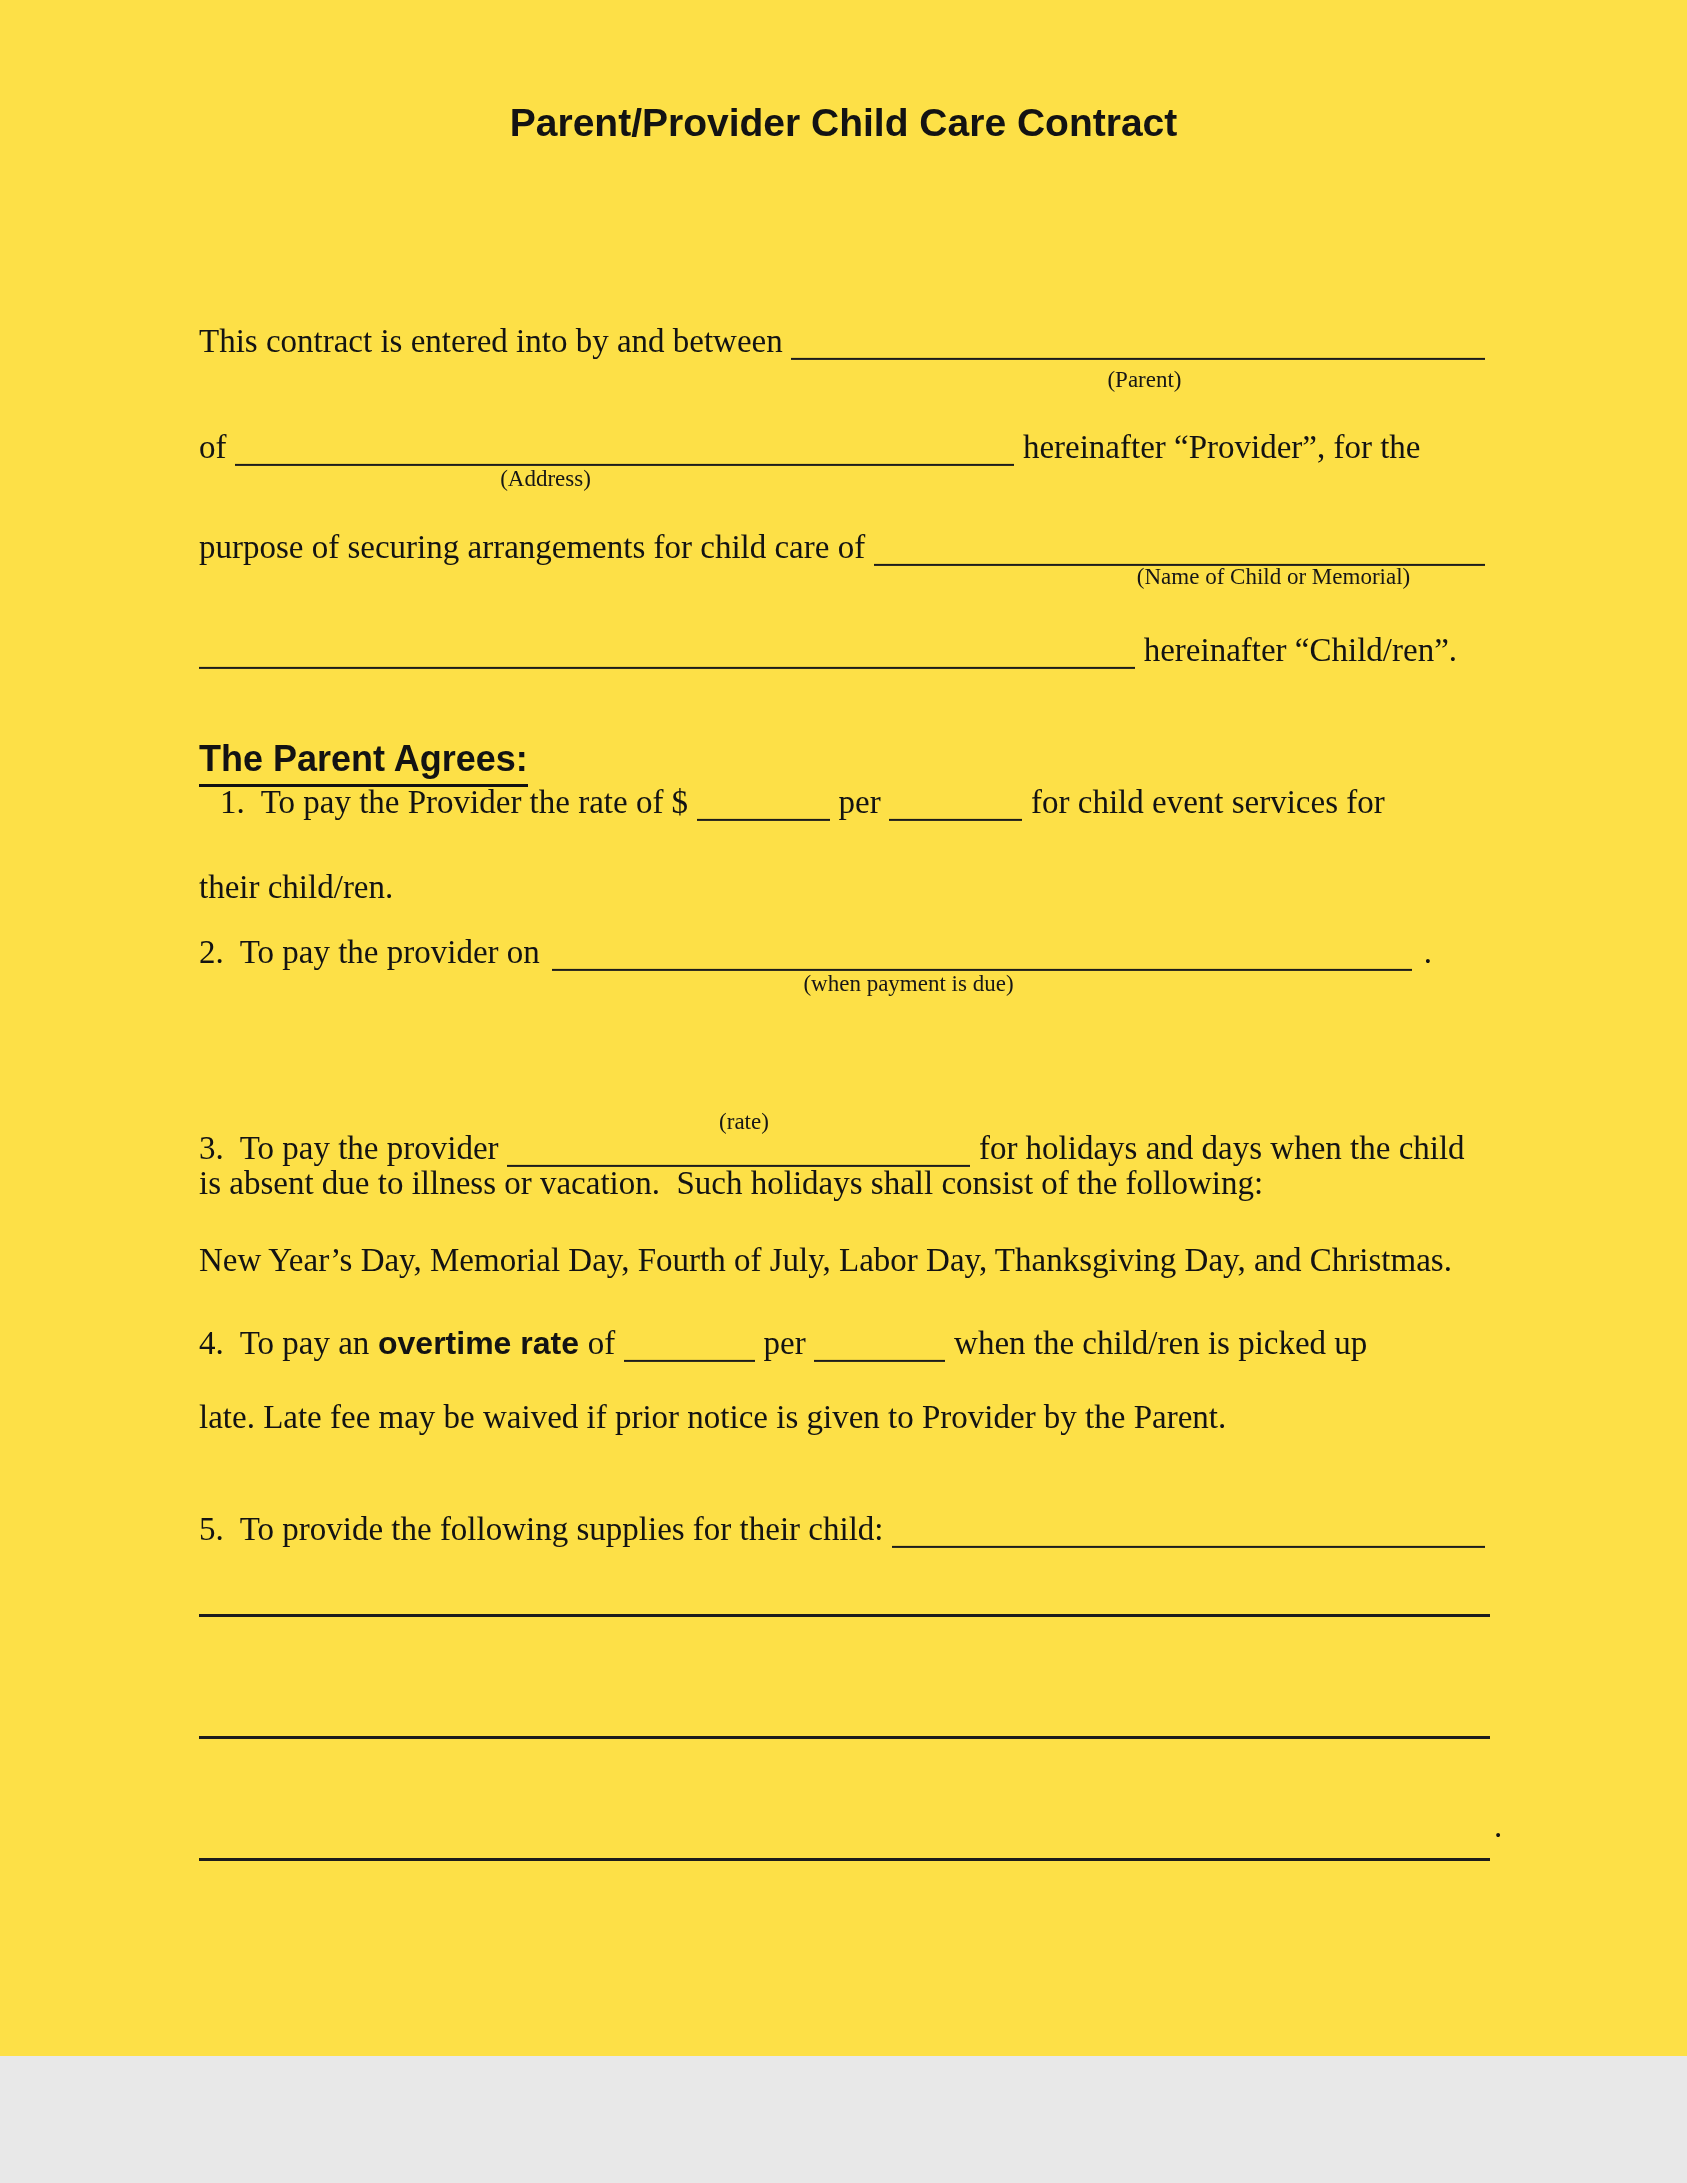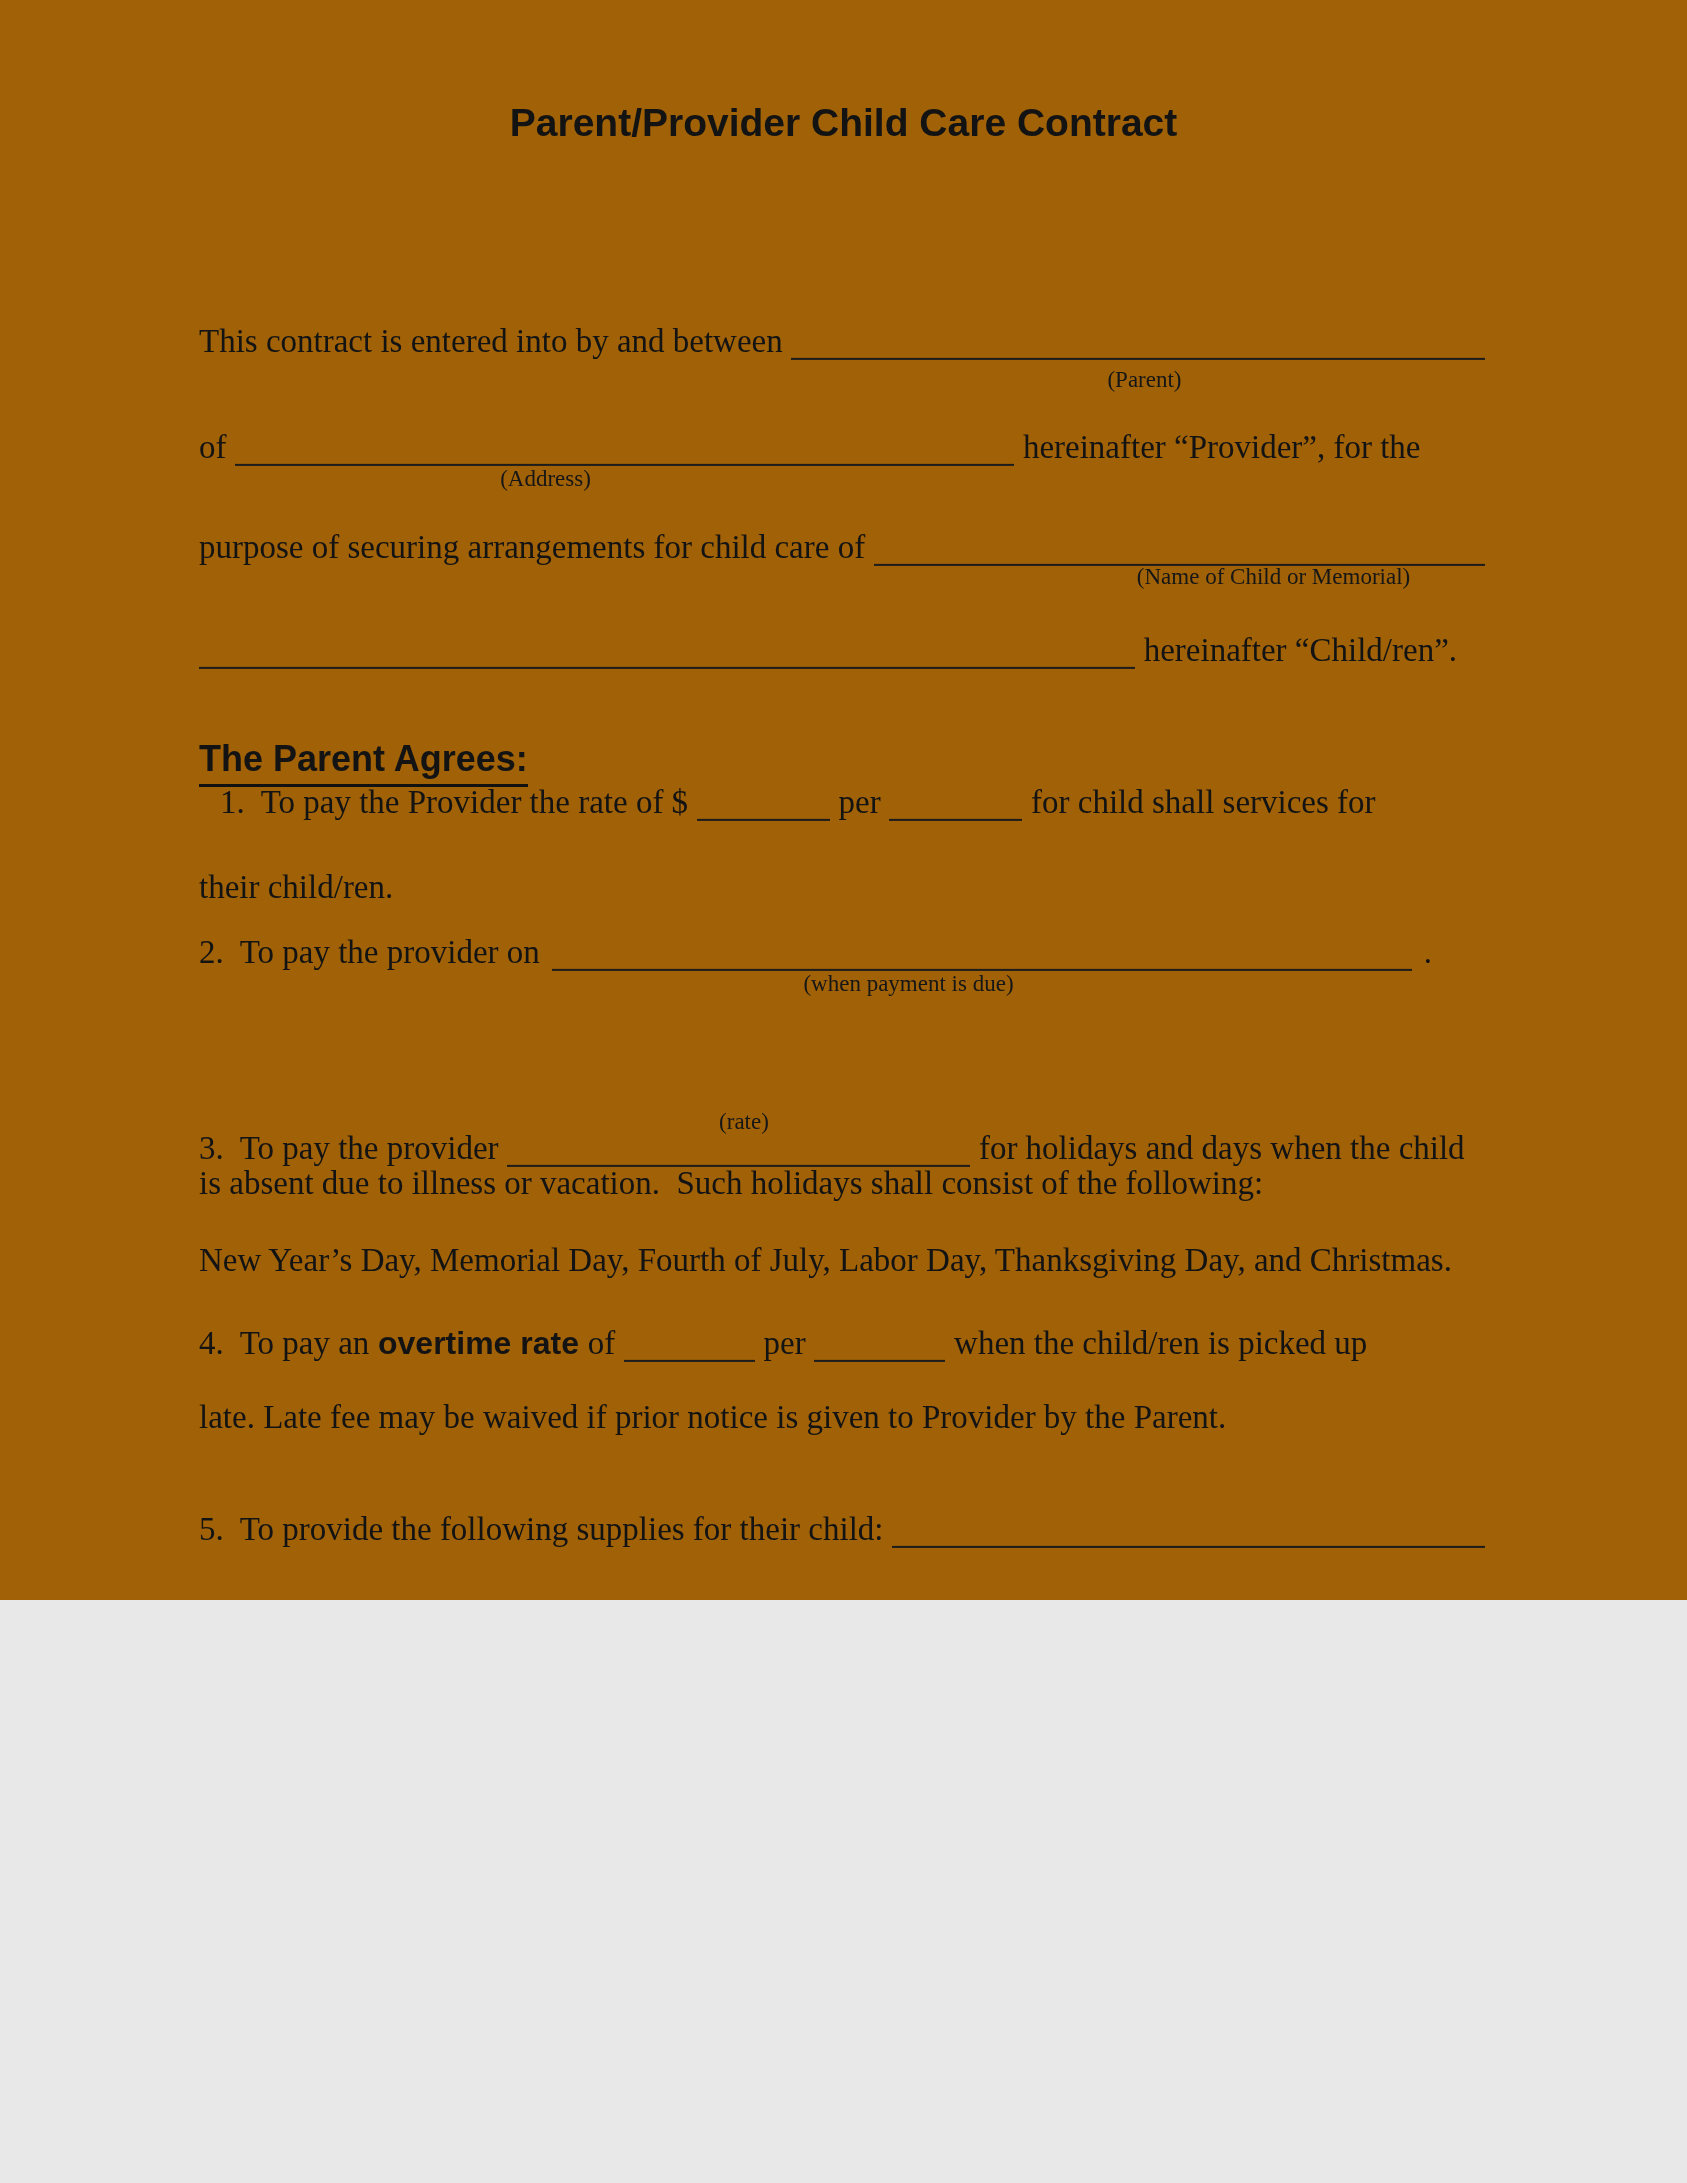--- a/index.html
+++ b/index.html
@@ -1,21 +1,21 @@
 <!DOCTYPE html>
 <html style="font-size:14px"><head>
 <meta charset="utf-8">
 <style>
   html, body { margin: 0; padding: 0; background: #e8e8e8; }
   .page {
     position: relative;
     width: 1687px;
-    height: 1600px;
+    height: 2056px;
     margin: 0 auto;
-    background: #a16207;
+    background: #fde047;
     font-family: "Liberation Serif", serif;
     font-size: 33px;
     color: #131313;
     overflow: hidden;
   }
   .doc-title {
     position: absolute;
     top: 101px;
     left: 0;
     width: 100%;
@@ -118,21 +118,21 @@
     <span class="t">hereinafter “Child/ren”.</span>
   </div>
 
   <h2 class="section-heading">The Parent Agrees:</h2>
 
   <div class="row" style="top:781px;margin-left:21px;">
     <span class="t">1.  To pay the Provider the rate of $</span>
     <span class="blank" style="width:133px;"></span>
     <span class="t">per</span>
     <span class="blank" style="width:133px;"></span>
-    <span class="t">for child shall services for</span>
+    <span class="t">for child event services for</span>
   </div>
   <div class="para" style="top:866px;">their child/ren.</div>
 
   <div class="row" style="top:931px;gap:12px;">
     <span class="t">2.  To pay the provider on</span>
     <span class="blank" style="width:860px;"></span>
     <span class="t">.</span>
   </div>
   <div class="caption" style="left:690px; top:971px; width:437px;">(when payment is due)</div>
 

